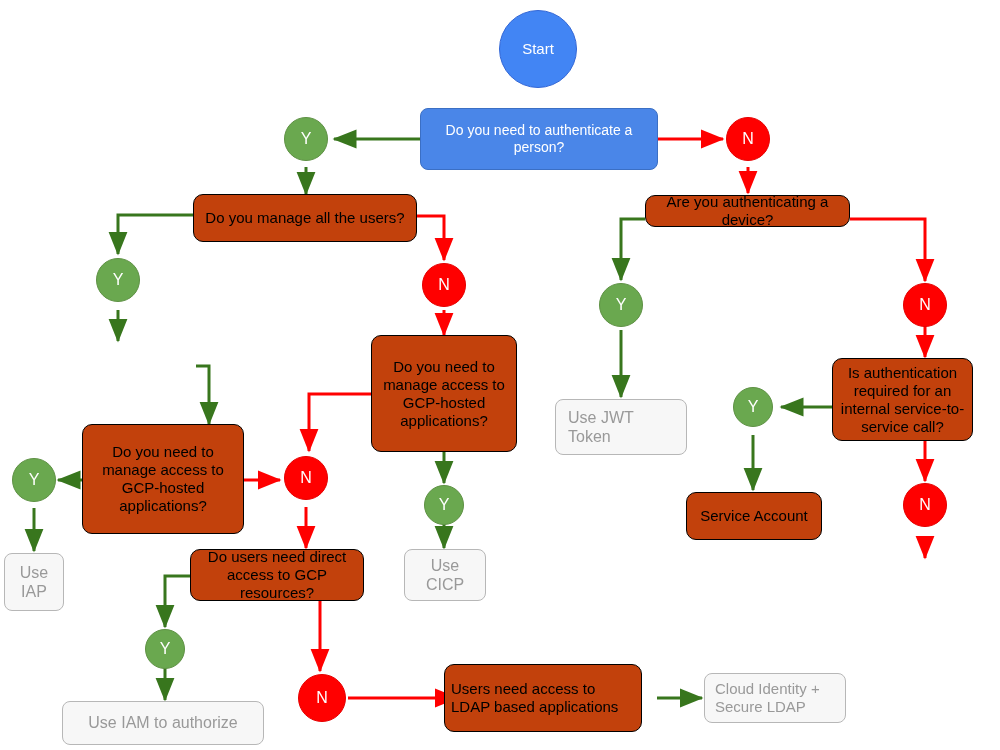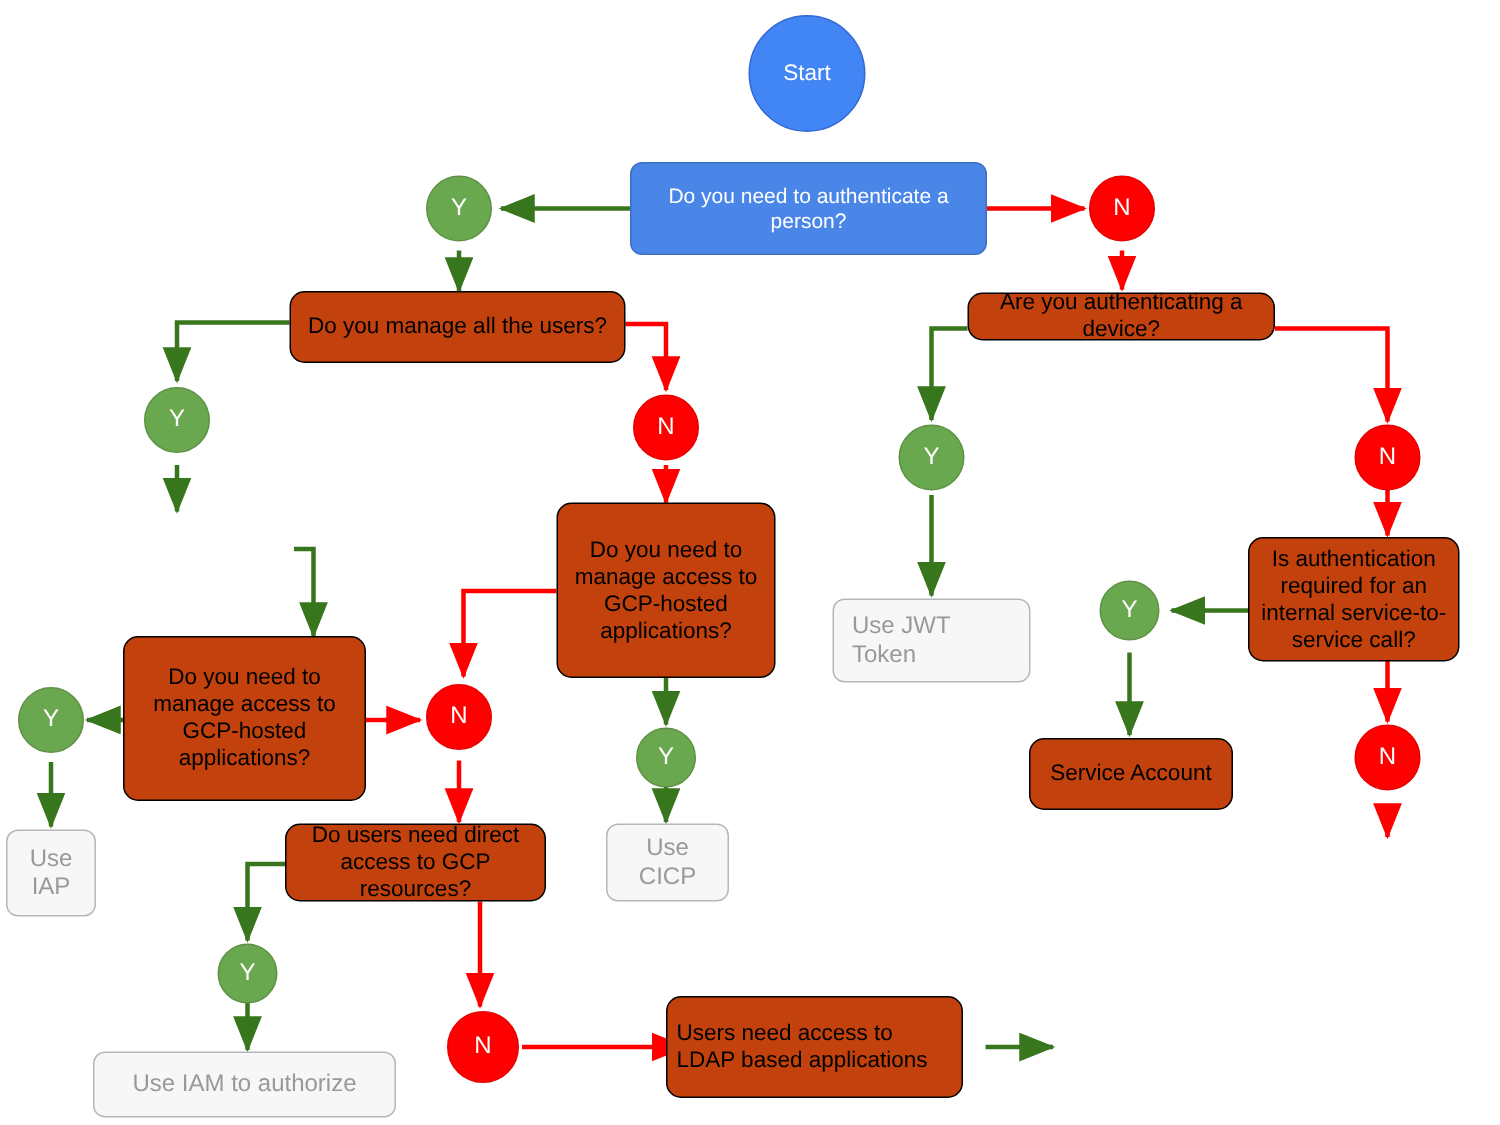--- a/index.html
+++ b/index.html
@@ -250,20 +250,23 @@
   </div>
 
   <div class="node box-gray" style="left:62px; top:701px; width:202px; height:44px;">
     <span>Use IAM to authorize</span>
   </div>
 
   <div class="node box-white align-left" style="left:444px; top:664px; width:198px; height:68px; font-size:15px;">
     <span>Users need access to LDAP based applications</span>
   </div>
 
+  <div class="node box-gray align-left" style="left:704px; top:673px; width:142px; height:50px; padding-left:10px; font-size:15px;">
+    <span>Cloud Identity + Secure LDAP</span>
+  </div>
 
   <div class="node box-white" style="left:645px; top:195px; width:205px; height:32px;">
     <span>Are you authenticating a device?</span>
   </div>
 
   <div class="node badge badge-y" style="left:599px; top:283px; width:44px; height:44px;">
     <span>Y</span>
   </div>
 
   <div class="node badge badge-n" style="left:903px; top:283px; width:44px; height:44px;">

